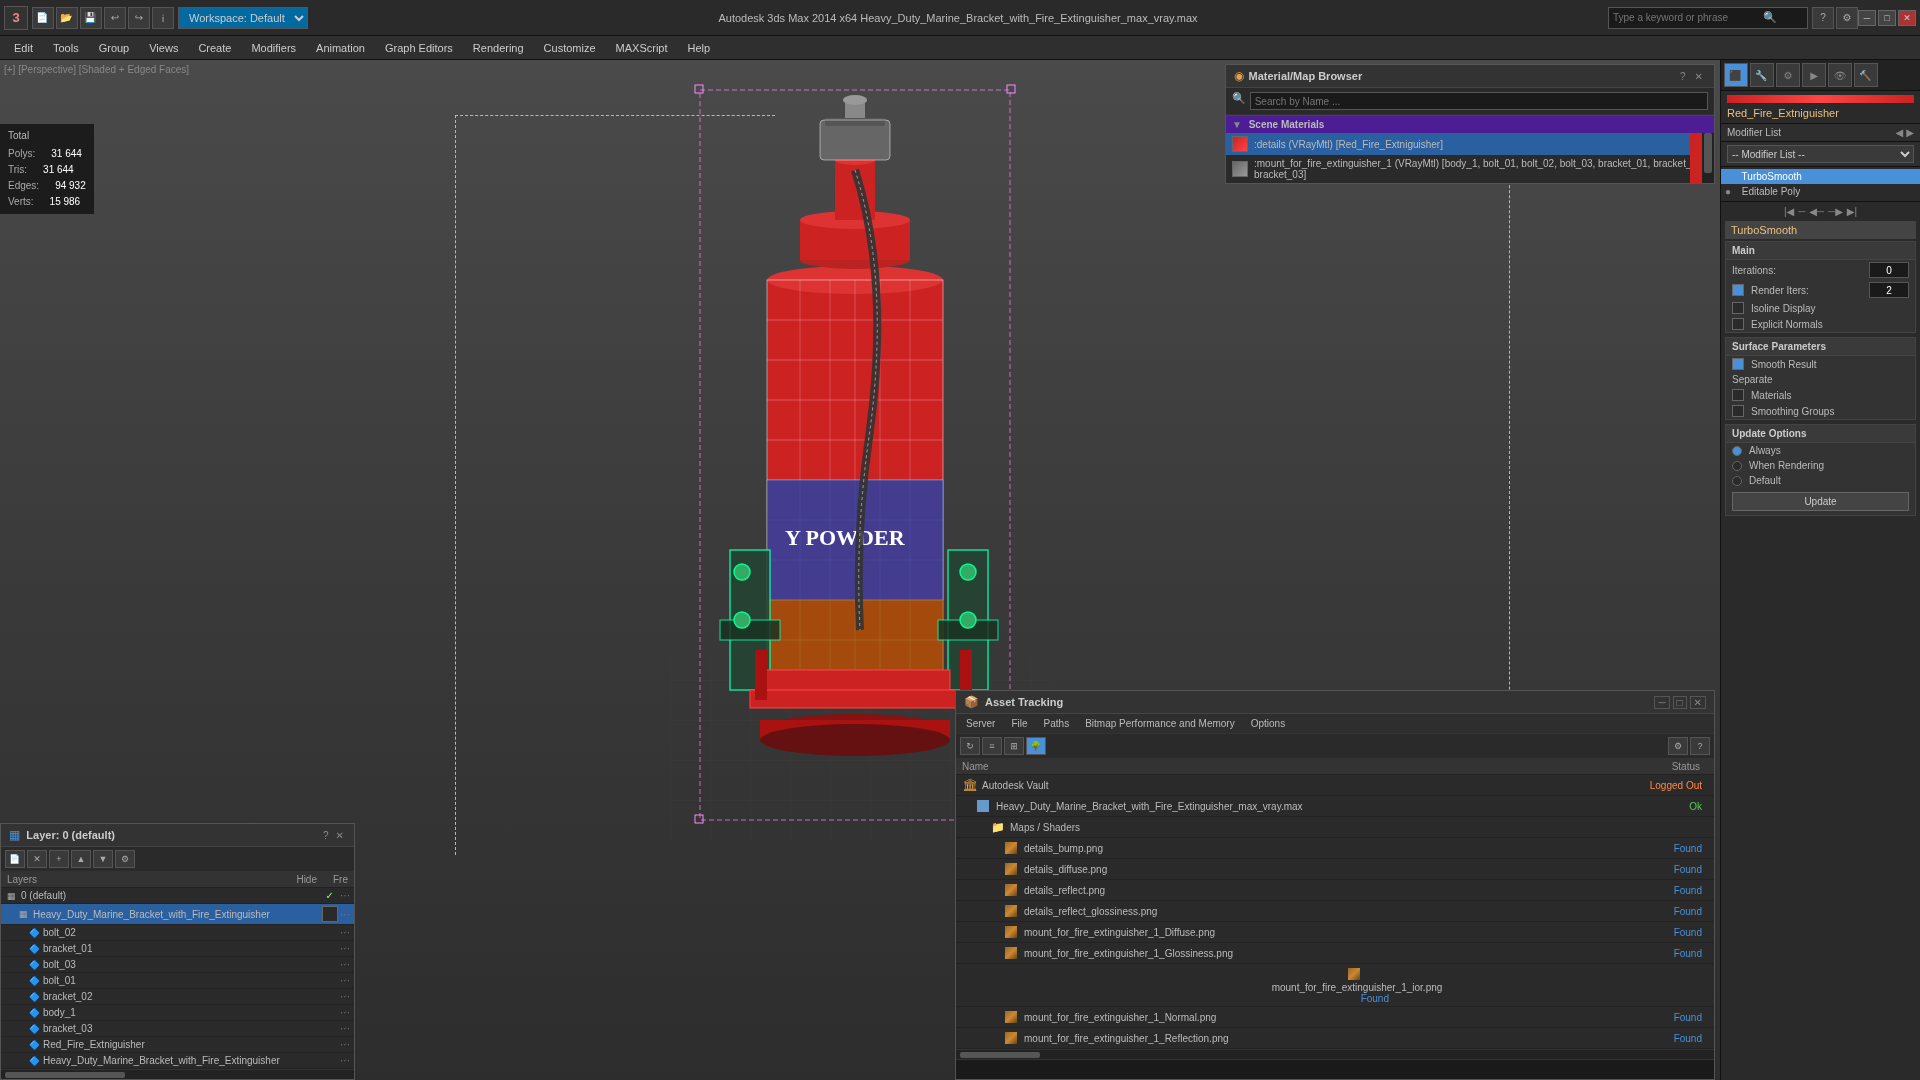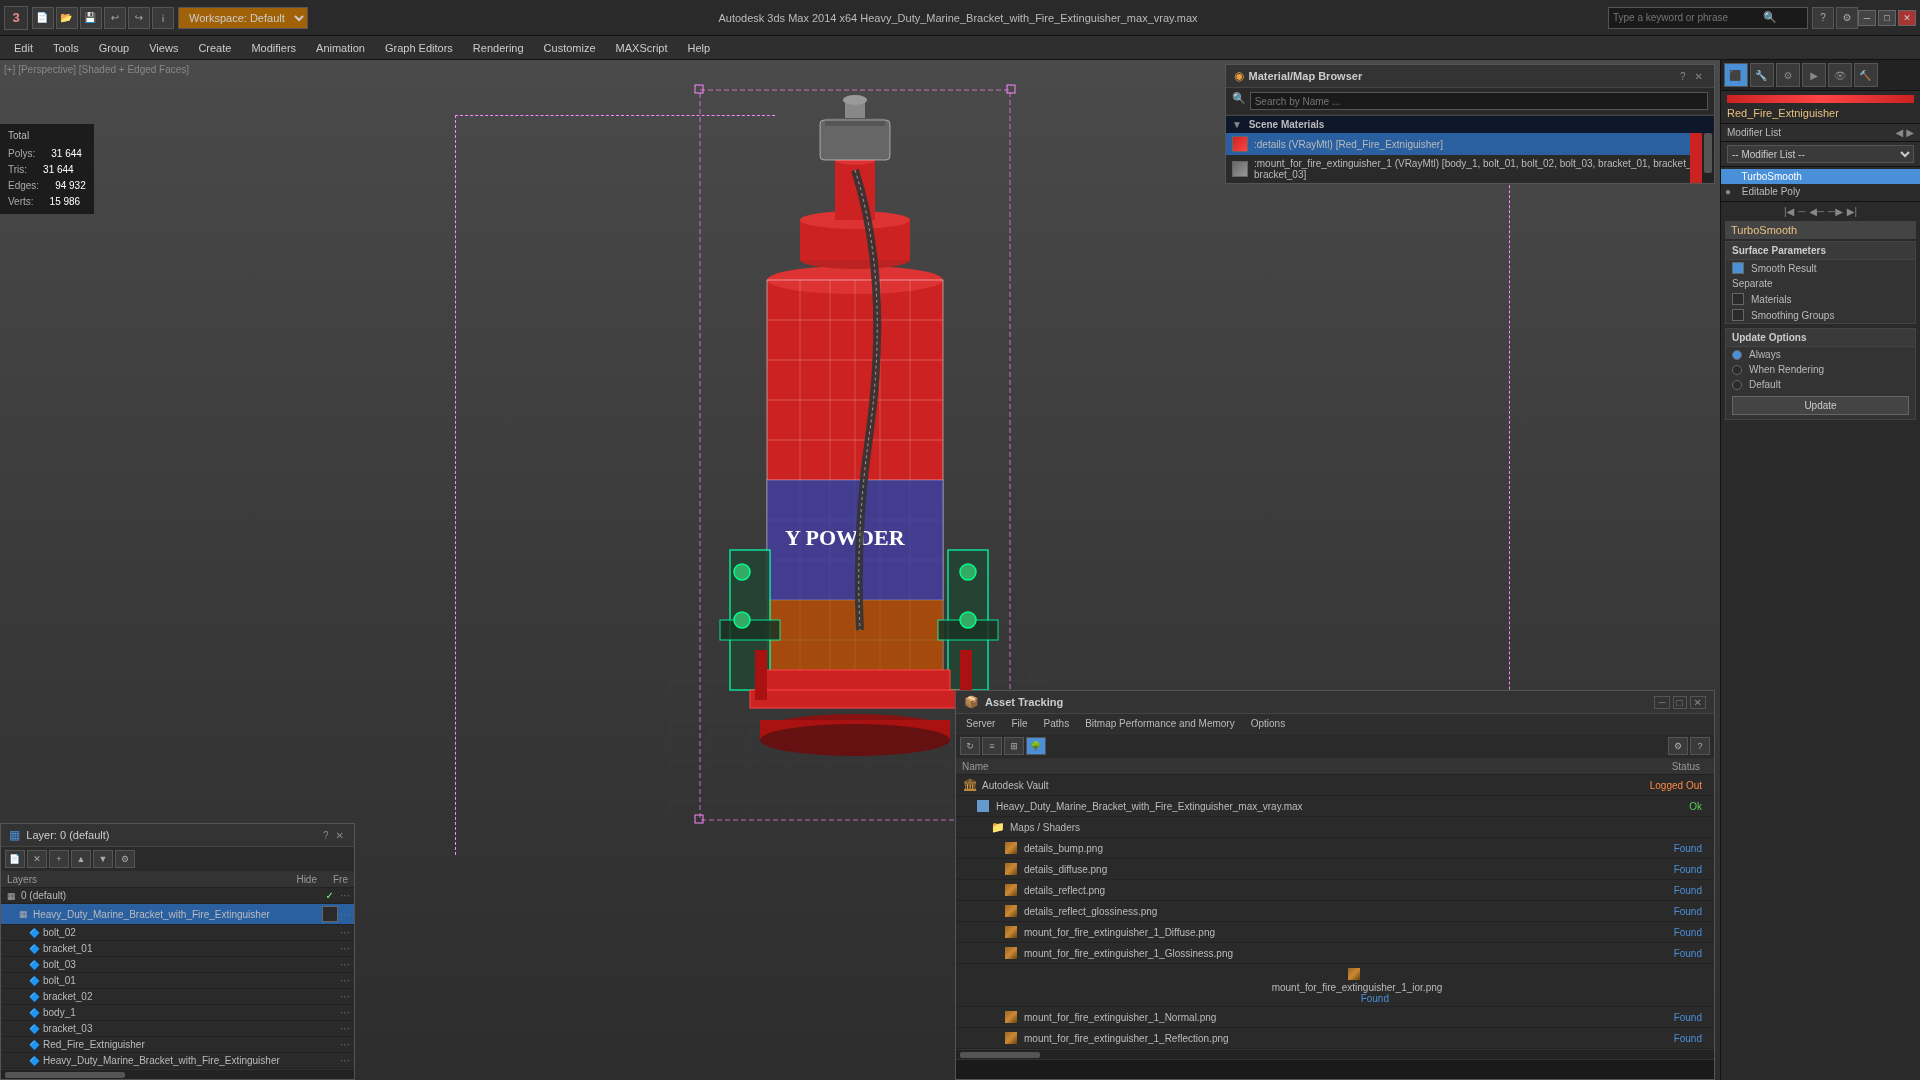--- a/index.html
+++ b/index.html
@@ -38,21 +38,21 @@
     .toolbar-icon-btn {
       width: 22px; height: 22px;
       background: #3a3a3a;
       border: 1px solid #555;
       color: #aaa;
       display: flex; align-items: center; justify-content: center;
       cursor: pointer;
       font-size: 10px;
     }
     #workspace-dropdown {
-      background: #a16207;
+      background: #0369a1;
       border: 1px solid #555;
       color: #ccc;
       padding: 2px 6px;
       font-size: 11px;
       height: 22px;
       margin-left: 4px;
     }
     #title-bar {
       flex: 1;
       text-align: center;
@@ -264,21 +264,21 @@
       flex: 1;
       background: #1a1a1a;
       border: 1px solid #555;
       color: #aaa;
       height: 18px;
       font-size: 10px;
       padding: 0 4px;
       outline: none;
     }
     .mat-section-header {
-      background: #0f172a;
+      background: #4c1d95;
       padding: 3px 6px;
       color: #bbb;
       font-size: 10px;
       font-weight: bold;
       border-top: 1px solid #444;
     }
     .mat-item {
       display: flex;
       align-items: center;
       padding: 3px 6px;
@@ -311,21 +311,21 @@
       z-index: 50;
     }
     #layers-header {
       background: #333;
       padding: 4px 8px;
       display: flex;
       align-items: center;
       justify-content: space-between;
       border-bottom: 1px solid #444;
     }
-    #layers-header .title { color: #ccc; font-size: 11px; font-weight: normal; }
+    #layers-header .title { color: #ccc; font-size: 11px; font-weight: bold; }
     #layers-header .icon-btn { color: #888; font-size: 10px; cursor: pointer; padding: 0 2px; }
     #layers-toolbar {
       display: flex;
       padding: 3px 4px;
       gap: 2px;
       border-bottom: 1px solid #333;
       align-items: center;
     }
     .layers-tb-btn {
       width: 20px; height: 18px;
@@ -714,20 +714,40 @@
       <div style="display:flex; justify-content:center; gap:4px; margin-bottom:4px;">
         <div style="color:#888; font-size:10px; cursor:pointer;">|◀</div>
         <div style="color:#888; font-size:10px; cursor:pointer;">─</div>
         <div style="color:#888; font-size:10px; cursor:pointer;">◀─</div>
         <div style="color:#888; font-size:10px; cursor:pointer;">─▶</div>
         <div style="color:#888; font-size:10px; cursor:pointer;">▶|</div>
       </div>
 
       <div class="modifier-name-bar">TurboSmooth</div>
 
+      <div class="modifier-section">
+        <div class="modifier-section-header">Main</div>
+        <div class="modifier-row">
+          <span class="modifier-label">Iterations:</span>
+          <input class="modifier-value" type="text" value="0" style="">
+        </div>
+        <div class="modifier-row">
+          <div class="modifier-checkbox checked"></div>
+          <span class="modifier-label">Render Iters:</span>
+          <input class="modifier-value" type="text" value="2" style="">
+        </div>
+        <div class="modifier-row">
+          <div class="modifier-checkbox"></div>
+          <span class="modifier-label">Isoline Display</span>
+        </div>
+        <div class="modifier-row">
+          <div class="modifier-checkbox"></div>
+          <span class="modifier-label">Explicit Normals</span>
+        </div>
+      </div>
 
       <div class="modifier-section">
         <div class="modifier-section-header">Surface Parameters</div>
         <div class="modifier-row">
           <div class="modifier-checkbox checked"></div>
           <span class="modifier-label">Smooth Result</span>
         </div>
         <div style="padding:2px 6px; color:#bbb; font-size:10px;">Separate</div>
         <div class="modifier-row">
           <div class="modifier-checkbox"></div>

